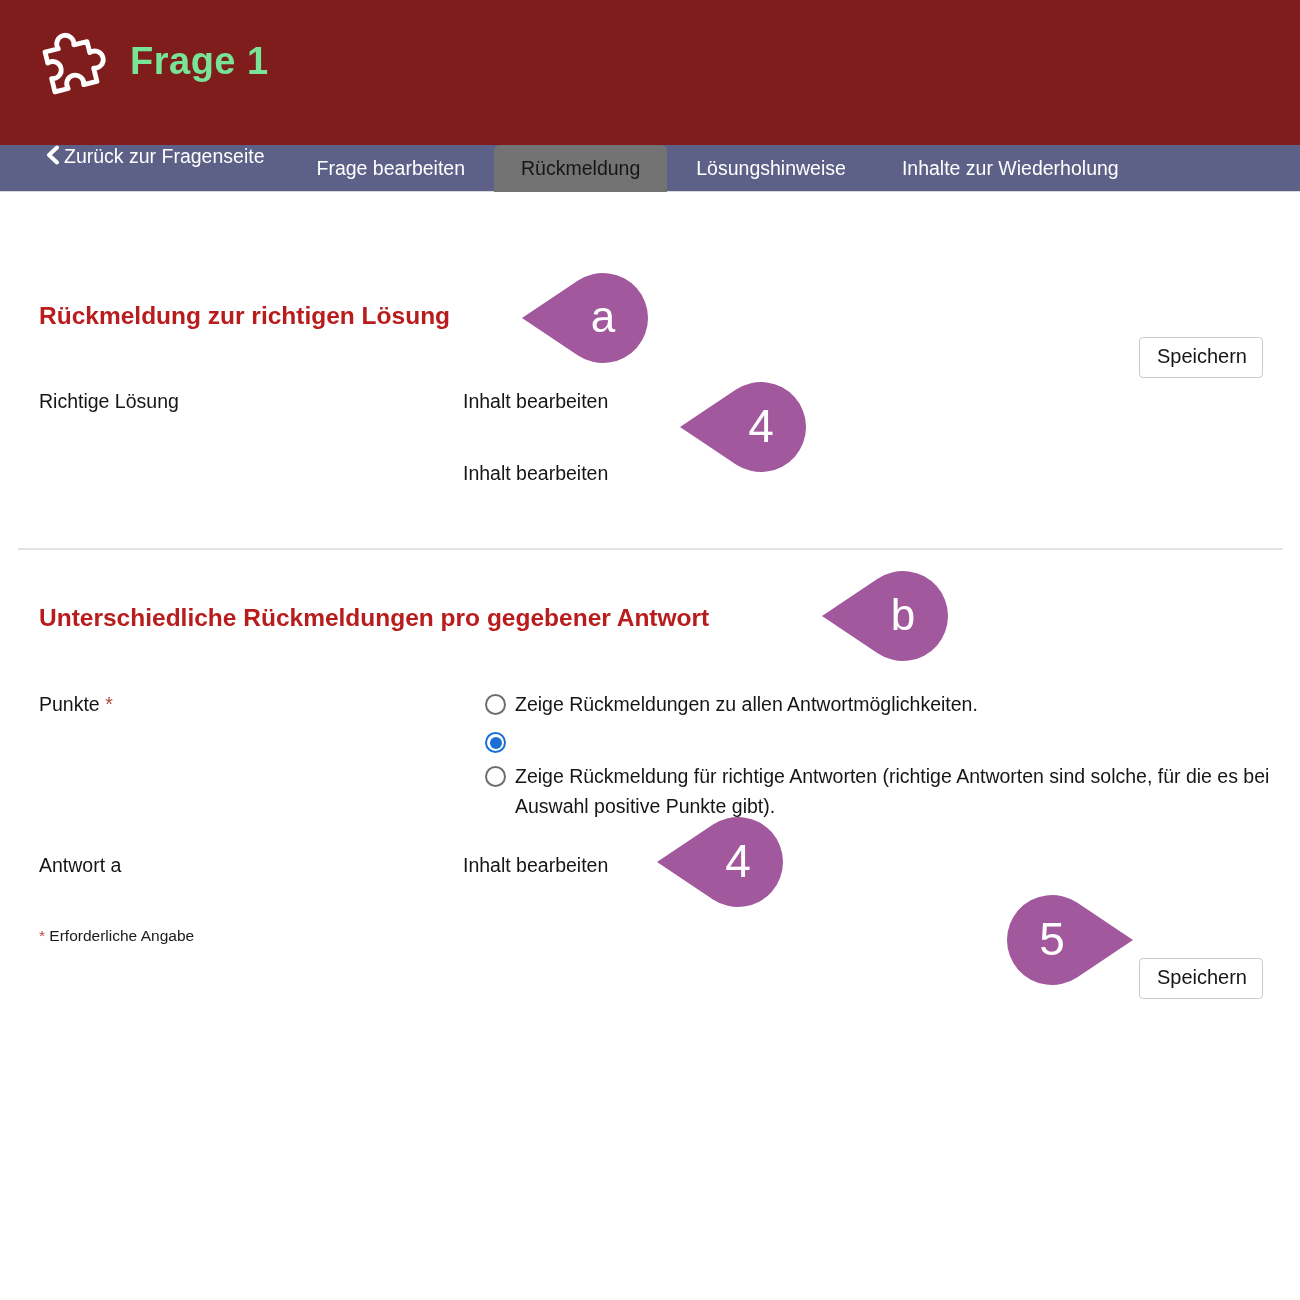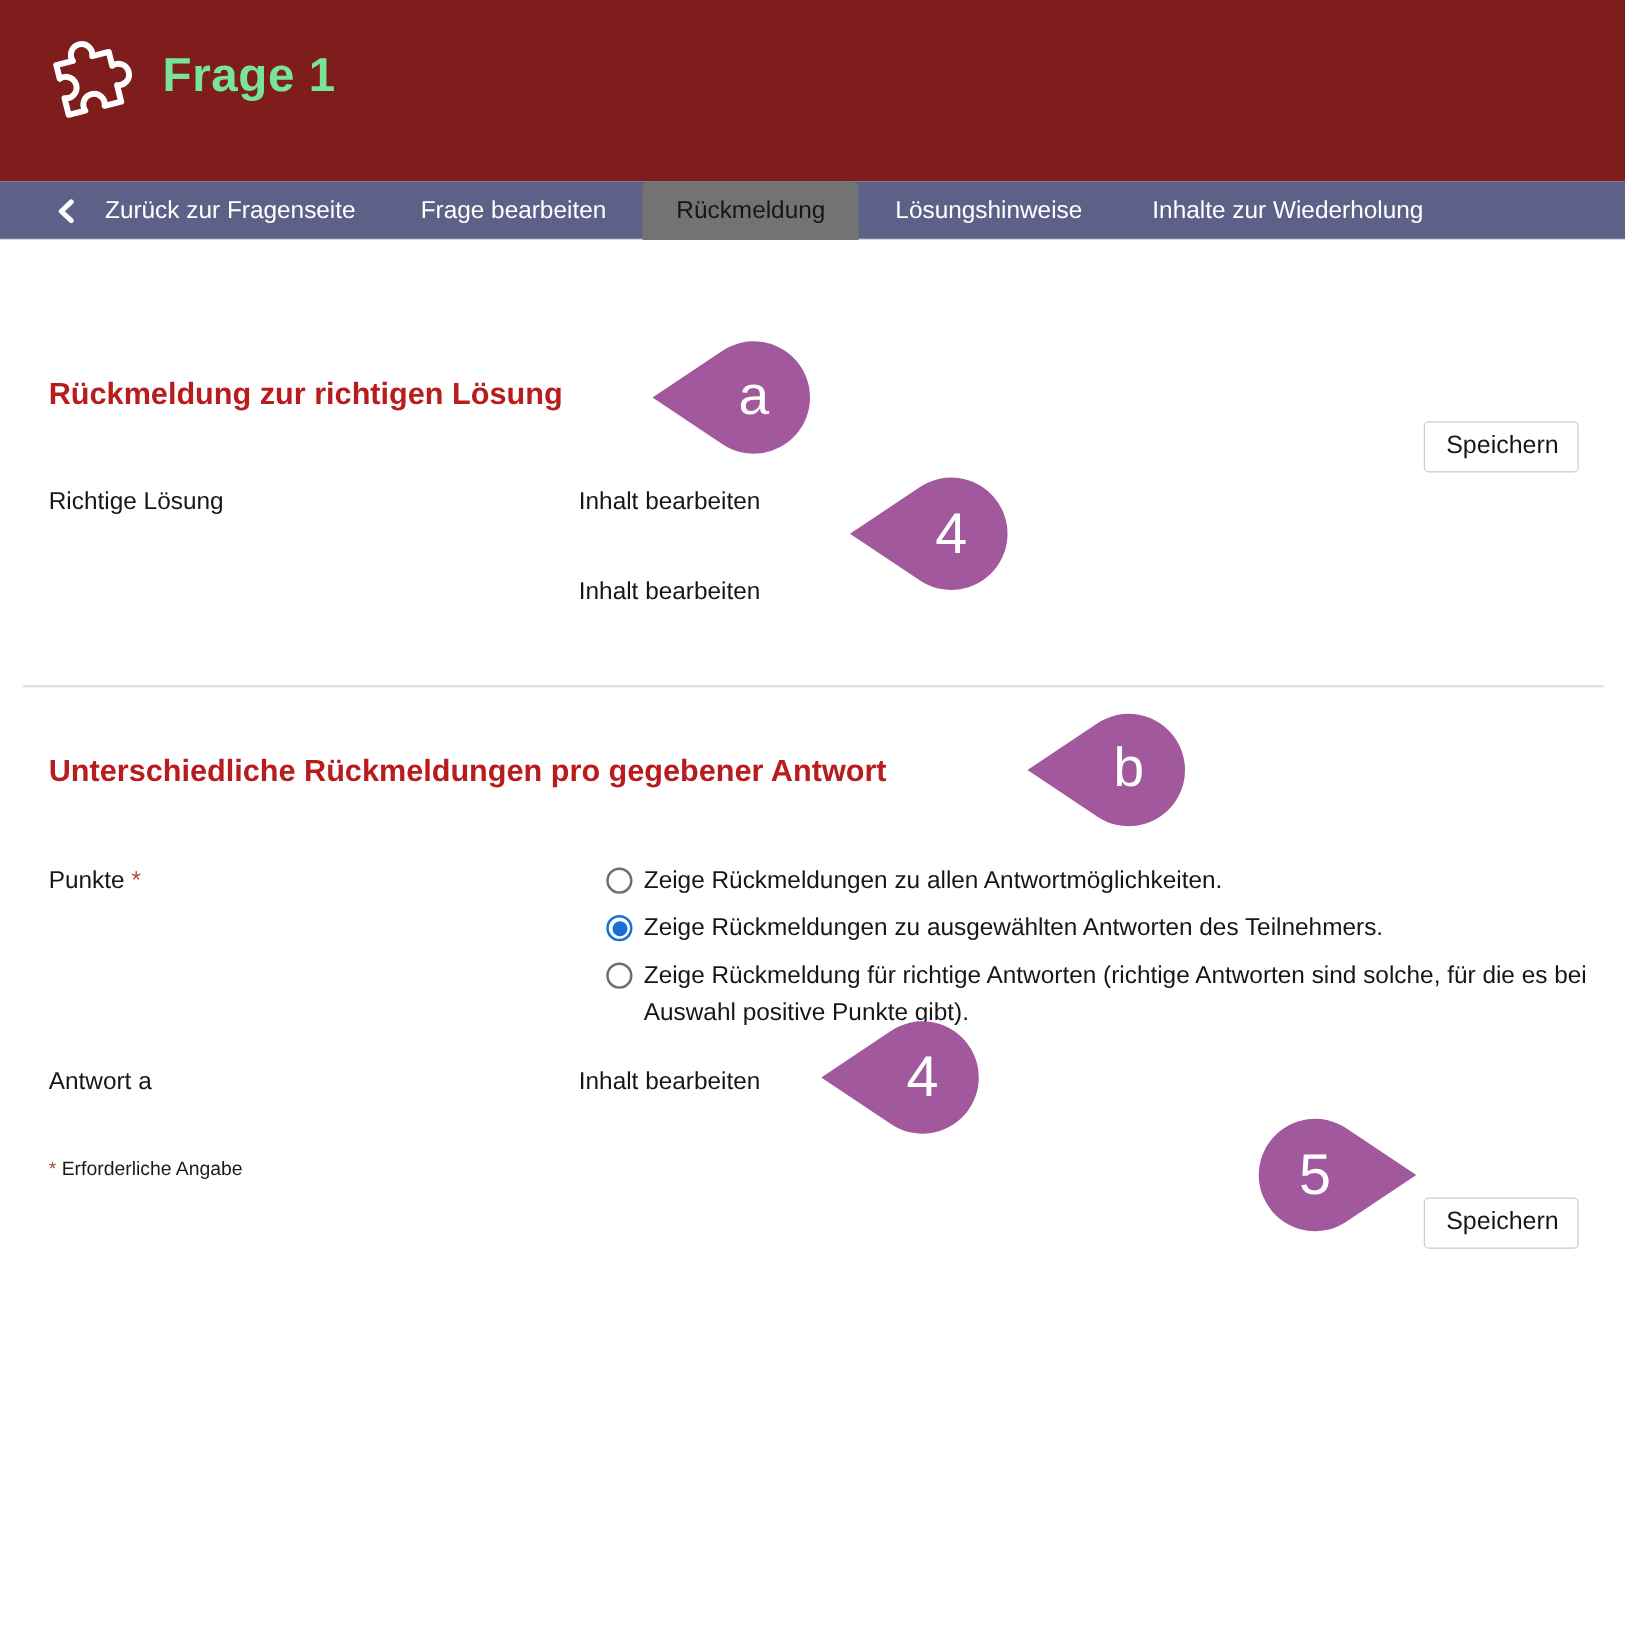--- a/index.html
+++ b/index.html
@@ -21,21 +21,21 @@
     font-size:38px;font-weight:700;color:#78e596;letter-spacing:.5px;
   }
   
   .tabbar{
     position:absolute;top:145px;left:0;width:1300px;height:47px;
     background:#5d6187;display:flex;align-items:stretch;
     font-size:19.5px;color:#ffffff;
   }
   .tabbar::after{content:"";position:absolute;left:0;right:0;bottom:0;height:1px;background:#d9d9dd;}
   .back-link{
-    display:flex;align-items:center;gap:24px;margin-left:45px;margin-right:24px;
+    display:flex;align-items:flex-start;gap:4px;margin-left:45px;margin-right:24px;
     cursor:pointer;white-space:nowrap;
   }
   .back-link svg{display:block;}
   .tab{
     display:flex;align-items:center;padding:0 27px;margin:0 1px;
     cursor:pointer;white-space:nowrap;position:relative;z-index:1;
   }
   .tab.active{
     background:#737373;color:#161616;border-radius:6px 6px 0 0;z-index:2;
   }
@@ -152,21 +152,20 @@
     <span class="required-star">*</span>
   </div>
 
   <div class="abs options" style="left:485px;top:497px;">
     <div class="option">
       <span class="radio"></span>
       <span class="opt-label">Zeige Rückmeldungen zu allen Antwortmöglichkeiten.</span>
     </div>
     <div class="option">
       <span class="radio checked"></span>
-      <span class="opt-label">Zeige Rückmeldungen zu ausgewählten Antworten des Teilnehmers.</span>
     </div>
     <div class="option">
       <span class="radio"></span>
       <span class="opt-label">Zeige Rückmeldung für richtige Antworten (richtige Antworten sind solche, für die es bei Auswahl positive Punkte gibt).</span>
     </div>
   </div>
 
   <div class="abs form-label" style="left:39px;top:658px;">Antwort a</div>
   <div class="abs form-action" style="left:463px;top:658px;">Inhalt bearbeiten</div>
 

